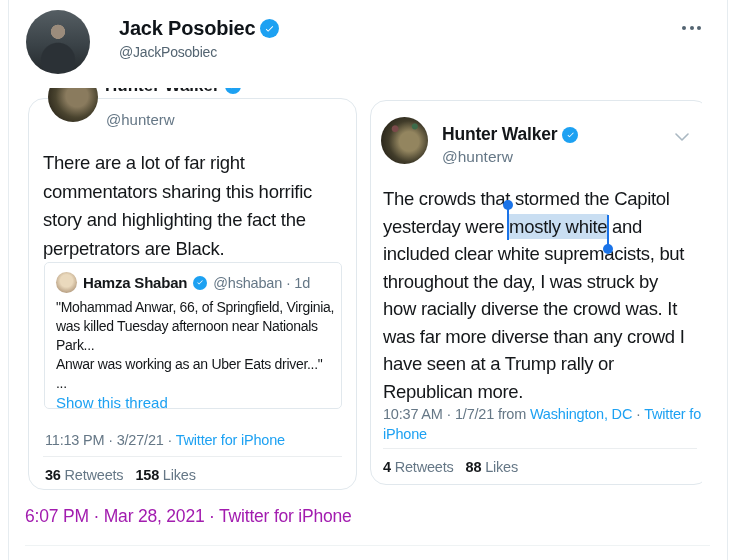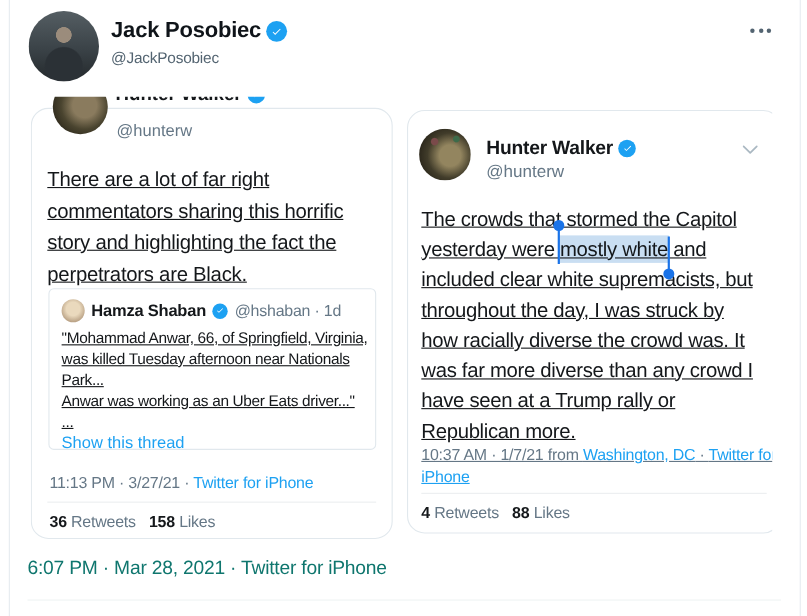--- a/index.html
+++ b/index.html
@@ -6,21 +6,21 @@
   html,body { background:#fff; }
   .page {
     position:relative; width:734px; height:560px; background:#fff;
     font-family:"Liberation Sans", sans-serif; overflow:hidden;
     color:#0f1419;
   }
   .col-border { position:absolute; top:0; bottom:0; width:1px; background:#e6ecf0; }
   .col-border.l { left:8px; } .col-border.r { left:727px; }
 
   
-  .tweet-header { position:absolute; left:26px; top:10px; display:flex; gap:11px; }
+  .tweet-header { position:absolute; left:26px; top:10px; display:flex; gap:29px; }
   .avatar { border-radius:50%; flex:none; }
   .avatar.posobiec {
     width:64px; height:64px;
     background:
       radial-gradient(circle at 50% 34%, #9b8c7c 0 13%, rgba(0,0,0,0) 14%),
       radial-gradient(circle at 50% 78%, #2b3136 0 28%, rgba(0,0,0,0) 30%),
       linear-gradient(180deg,#555e63 0%, #3a4247 55%, #24292c 100%);
   }
   .who { padding-top:7px; }
   .name-row { display:flex; align-items:center; gap:5px; }
@@ -42,21 +42,21 @@
 
   
   .lt-avatar {
     position:absolute; left:20px; top:-16px; width:50px; height:50px; border-radius:50%; z-index:3;
     background: radial-gradient(circle at 58% 48%, #8a7b5e 0 28%, #4a442f 55%, #16130d 100%);
   }
   .lt-namecut { position:absolute; left:77px; top:-12px; z-index:3; display:flex; align-items:center; gap:5px;
     font-size:17px; font-weight:bold; color:#14171a; }
   .lt-handle { position:absolute; left:77px; top:12px; font-size:15px; color:#657786; }
   .lt-body { position:absolute; left:14px; top:50px; font-size:18.5px; line-height:28.5px; color:#14171a; letter-spacing:-0.25px; }
-  .bline { white-space:nowrap;text-decoration:underline; }
+  .bline { white-space:nowrap; }
 
   .quote-card { position:absolute; left:15px; top:163px; width:298px; height:147px;
     border:1px solid #e1e8ed; border-radius:5px; padding:9px 11px; overflow:hidden; }
   .q-header { display:flex; align-items:center; gap:6px; margin-bottom:5px; }
   .q-avatar { width:21px; height:21px; border-radius:50%; flex:none;
     background: radial-gradient(circle at 50% 42%, #ead9bd 0 38%, #96795c 100%); }
   .q-name { font-size:15px; font-weight:bold; color:#14171a; letter-spacing:-0.2px; }
   .q-handle { font-size:14.5px; color:#657786; letter-spacing:-0.2px; }
   .q-body { font-size:14px; line-height:19px; color:#14171a; letter-spacing:-0.3px; }
   .q-link { color:#1da1f2; font-size:15px; margin-top:1px; }
@@ -89,21 +89,21 @@
 
   
   .sel { position:relative; background:#c9def2; padding:2px 1px; margin:-2px -1px; }
   .sel-handle { position:absolute; width:2px; background:#1a73e8; }
   .sel-handle.start { left:-1px; top:-5px; height:31px; }
   .sel-handle.start::before { content:""; position:absolute; top:-9px; left:-4px; width:10px; height:10px; border-radius:50%; background:#1a73e8; }
   .sel-handle.end { right:-1px; top:1px; height:30px; }
   .sel-handle.end::after { content:""; position:absolute; bottom:-9px; left:-4px; width:10px; height:10px; border-radius:50%; background:#1a73e8; }
 
   
-  .footer-ts { position:absolute; left:25px; top:506px; font-size:17.5px; color:#0f766e; letter-spacing:-0.2px; }
+  .footer-ts { position:absolute; left:25px; top:506px; font-size:17.5px; color:#a21caf; letter-spacing:-0.2px; }
   .footer-div { position:absolute; left:25px; right:24px; top:545px; height:1px; background:#eff3f4; }
 </style>
 </head>
 <body>
 
 <div class="page">
   <div class="col-border l"></div>
   <div class="col-border r"></div>
 
   <div class="tweet-header">

